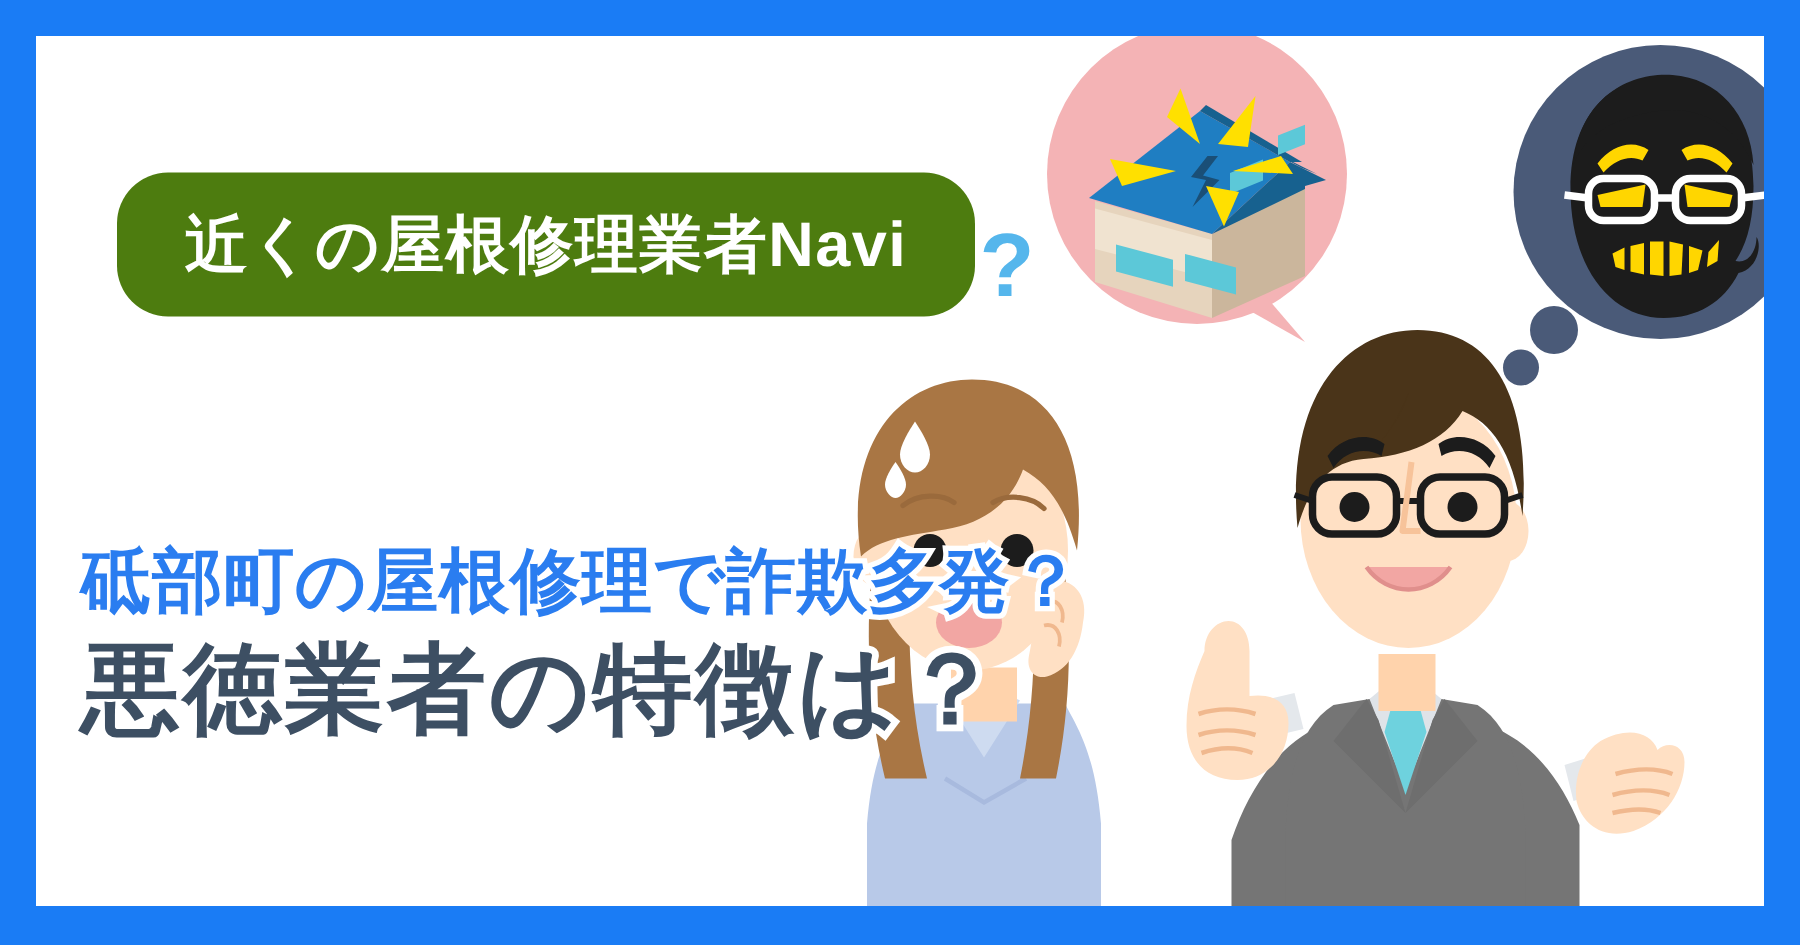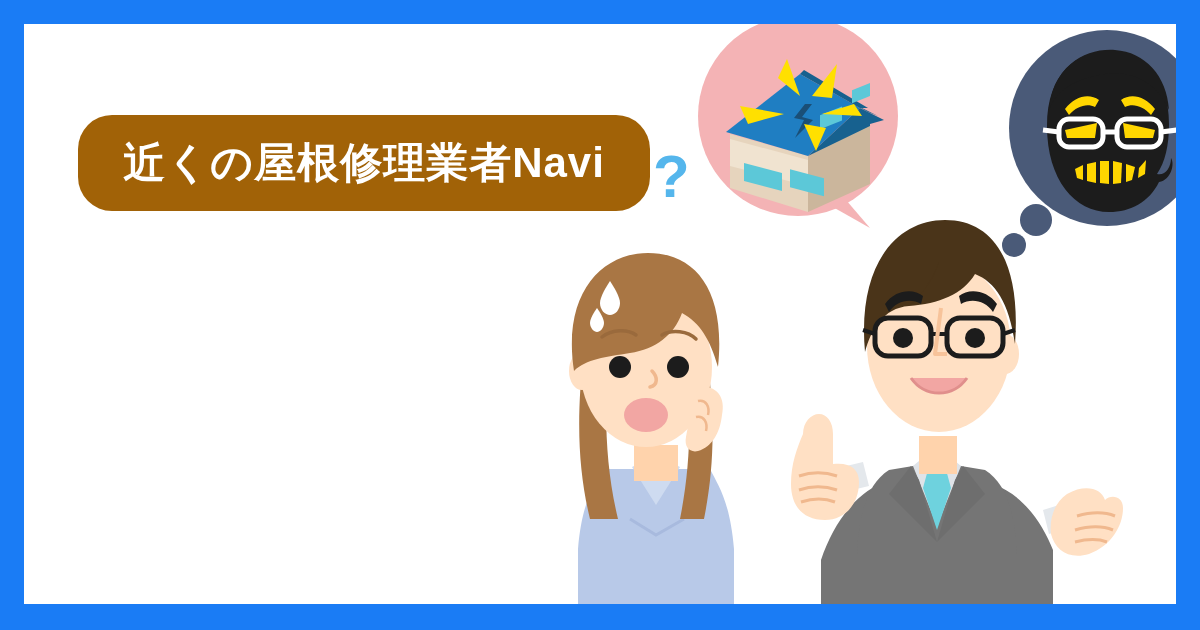--- a/index.html
+++ b/index.html
@@ -21,21 +21,21 @@
     width:1152px; height:580px;
     background:#ffffff;
     overflow:hidden;
   }
 
   
   .badge{
     position:absolute;
     left:54px; top:91px;
     width:572px; height:96px;
-    background:#a16207;
+    background:#4d7c0f;
     border-radius:34px;
     display:flex; align-items:center; justify-content:center;
   }
   .badge-text{
     color:#ffffff;
     font-size:42px;
     font-weight:bold;
     letter-spacing:1px;
     white-space:nowrap;
   }
@@ -273,15 +273,19 @@
         <path d="M132 184 C146 204 174 204 188 184 Z" fill="#f2a6a3"></path>
         <path d="M132 184 C146 204 174 204 188 184" fill="none" stroke="#e08f8c" stroke-width="3"></path>
       </svg>
     </div>
 
     <div class="badge">
       <span class="badge-text">近くの屋根修理業者Navi</span>
     </div>
     <span class="qmark">?</span>
 
+    <div class="headline-wrap">
+      <div class="headline1">砥部町の屋根修理で詐欺多発？</div>
+      <div class="headline2">悪徳業者の特徴は？</div>
+    </div>
 
   </div>
 </div>
 
 </body></html>

